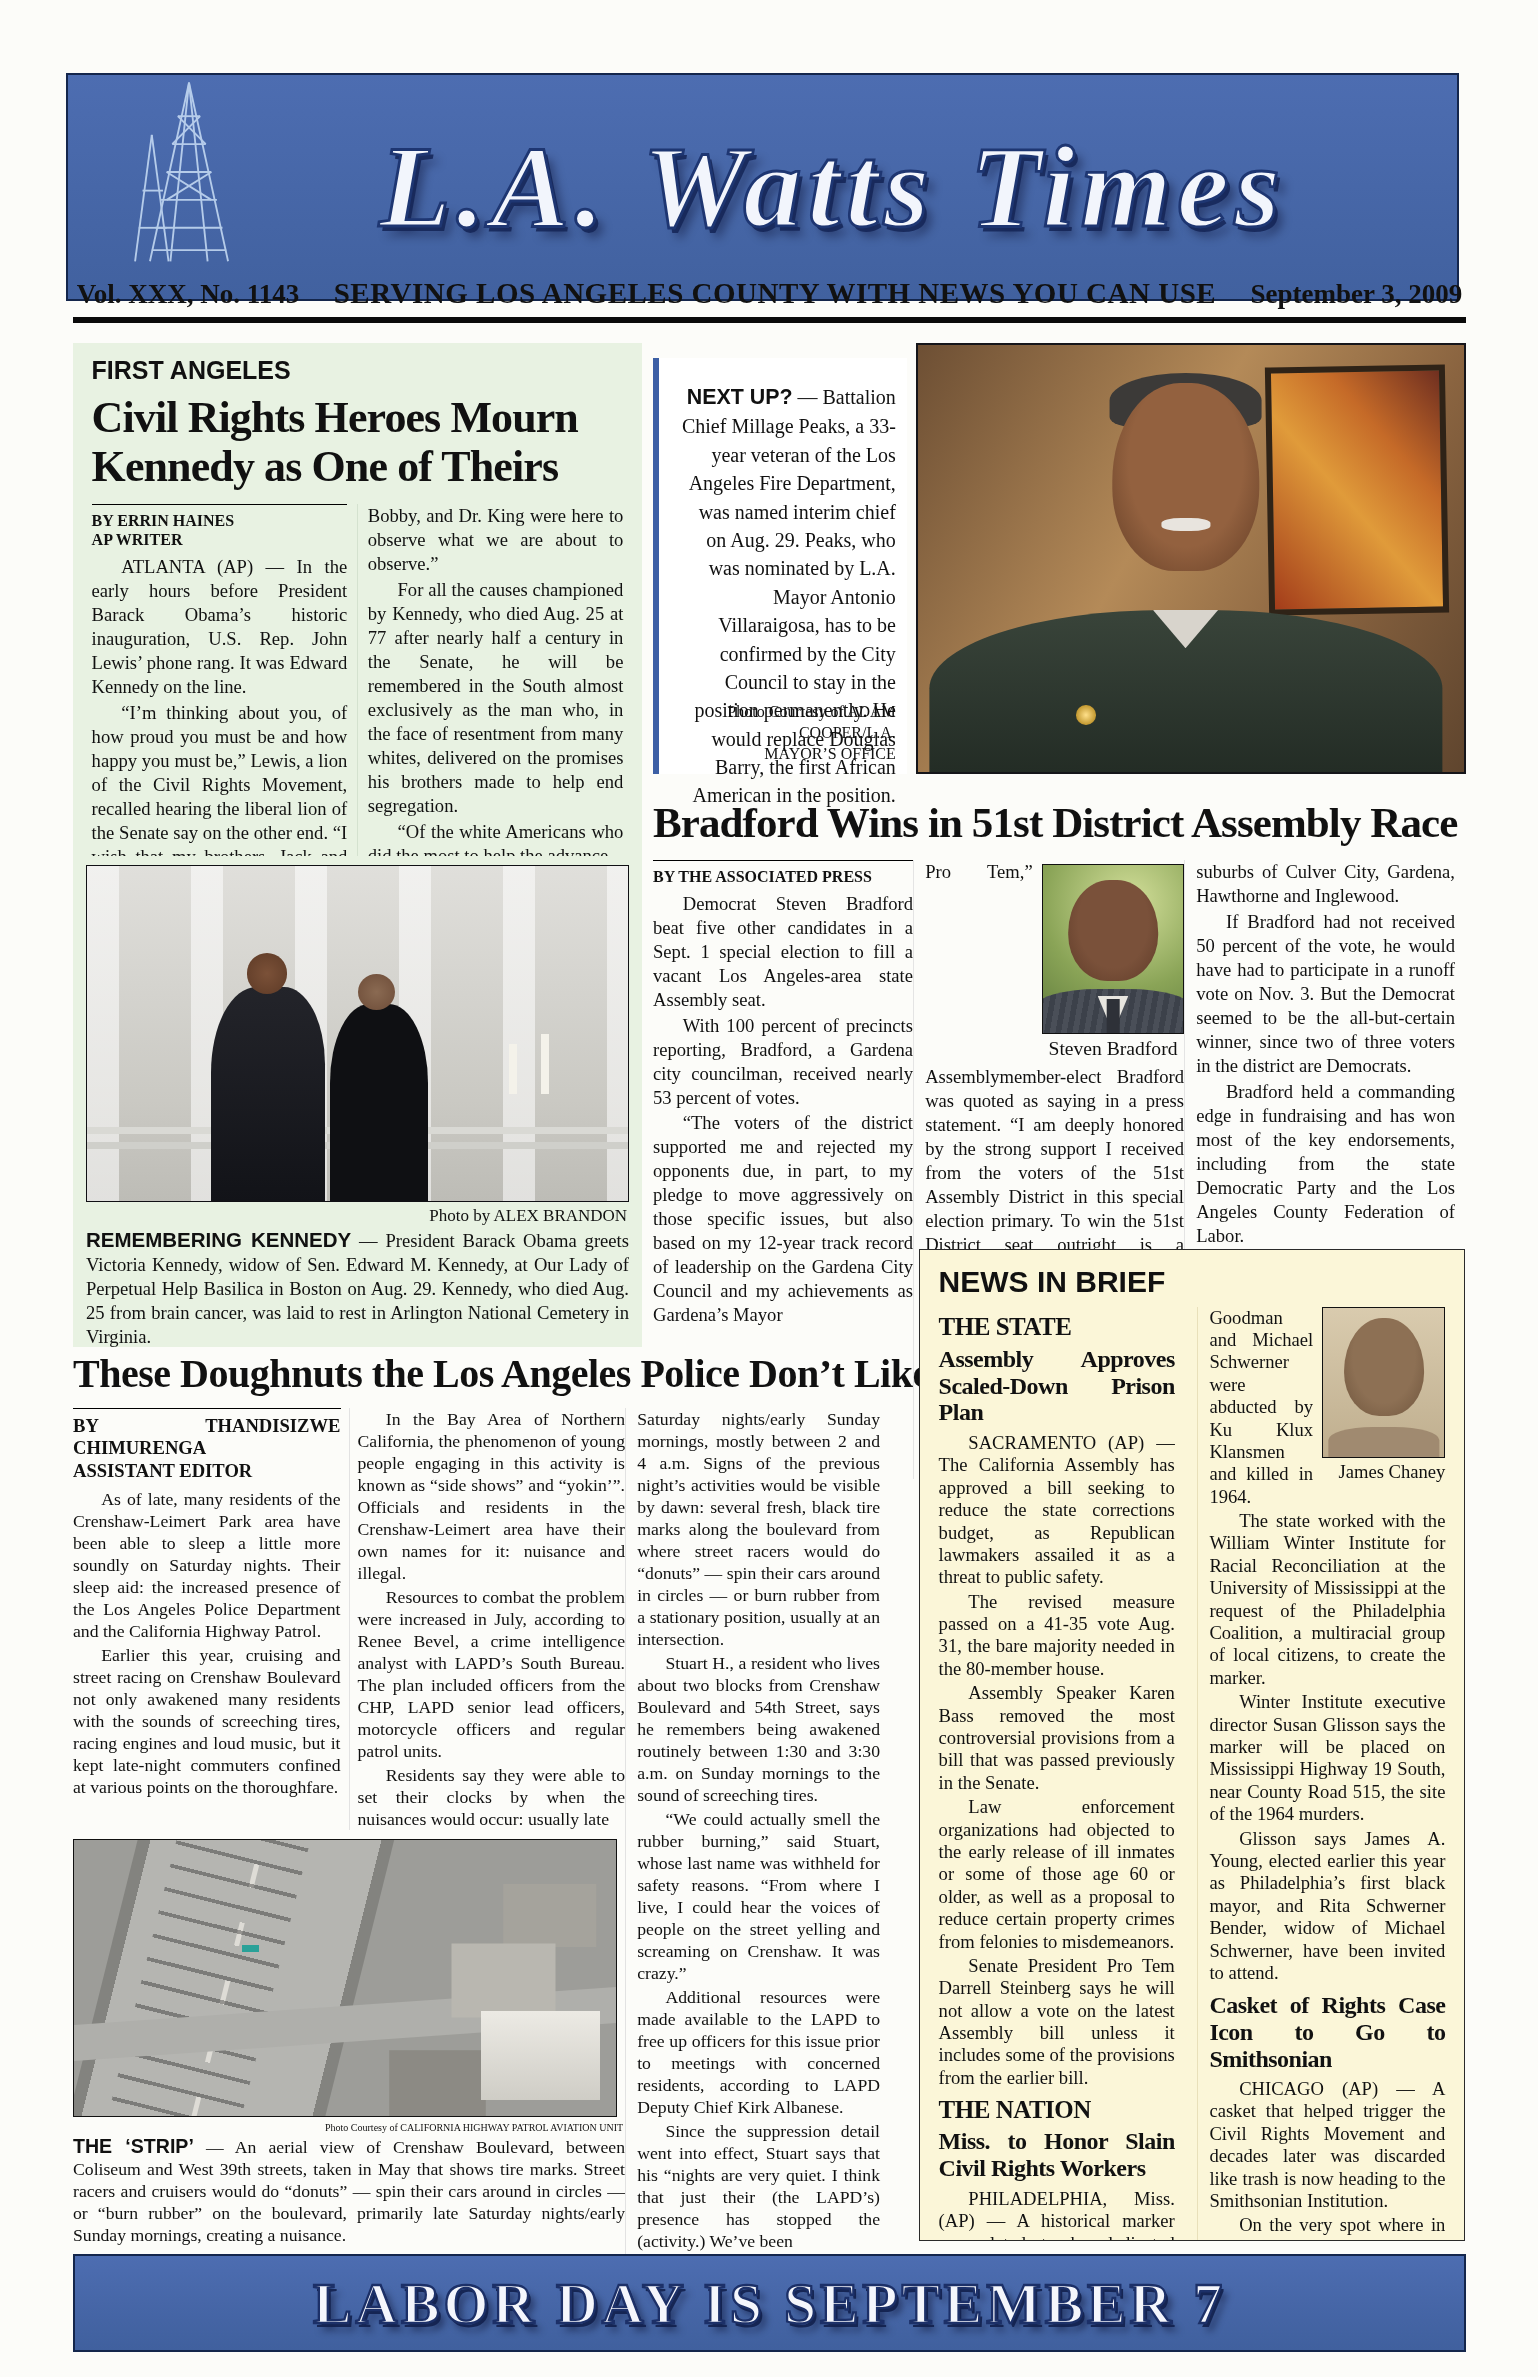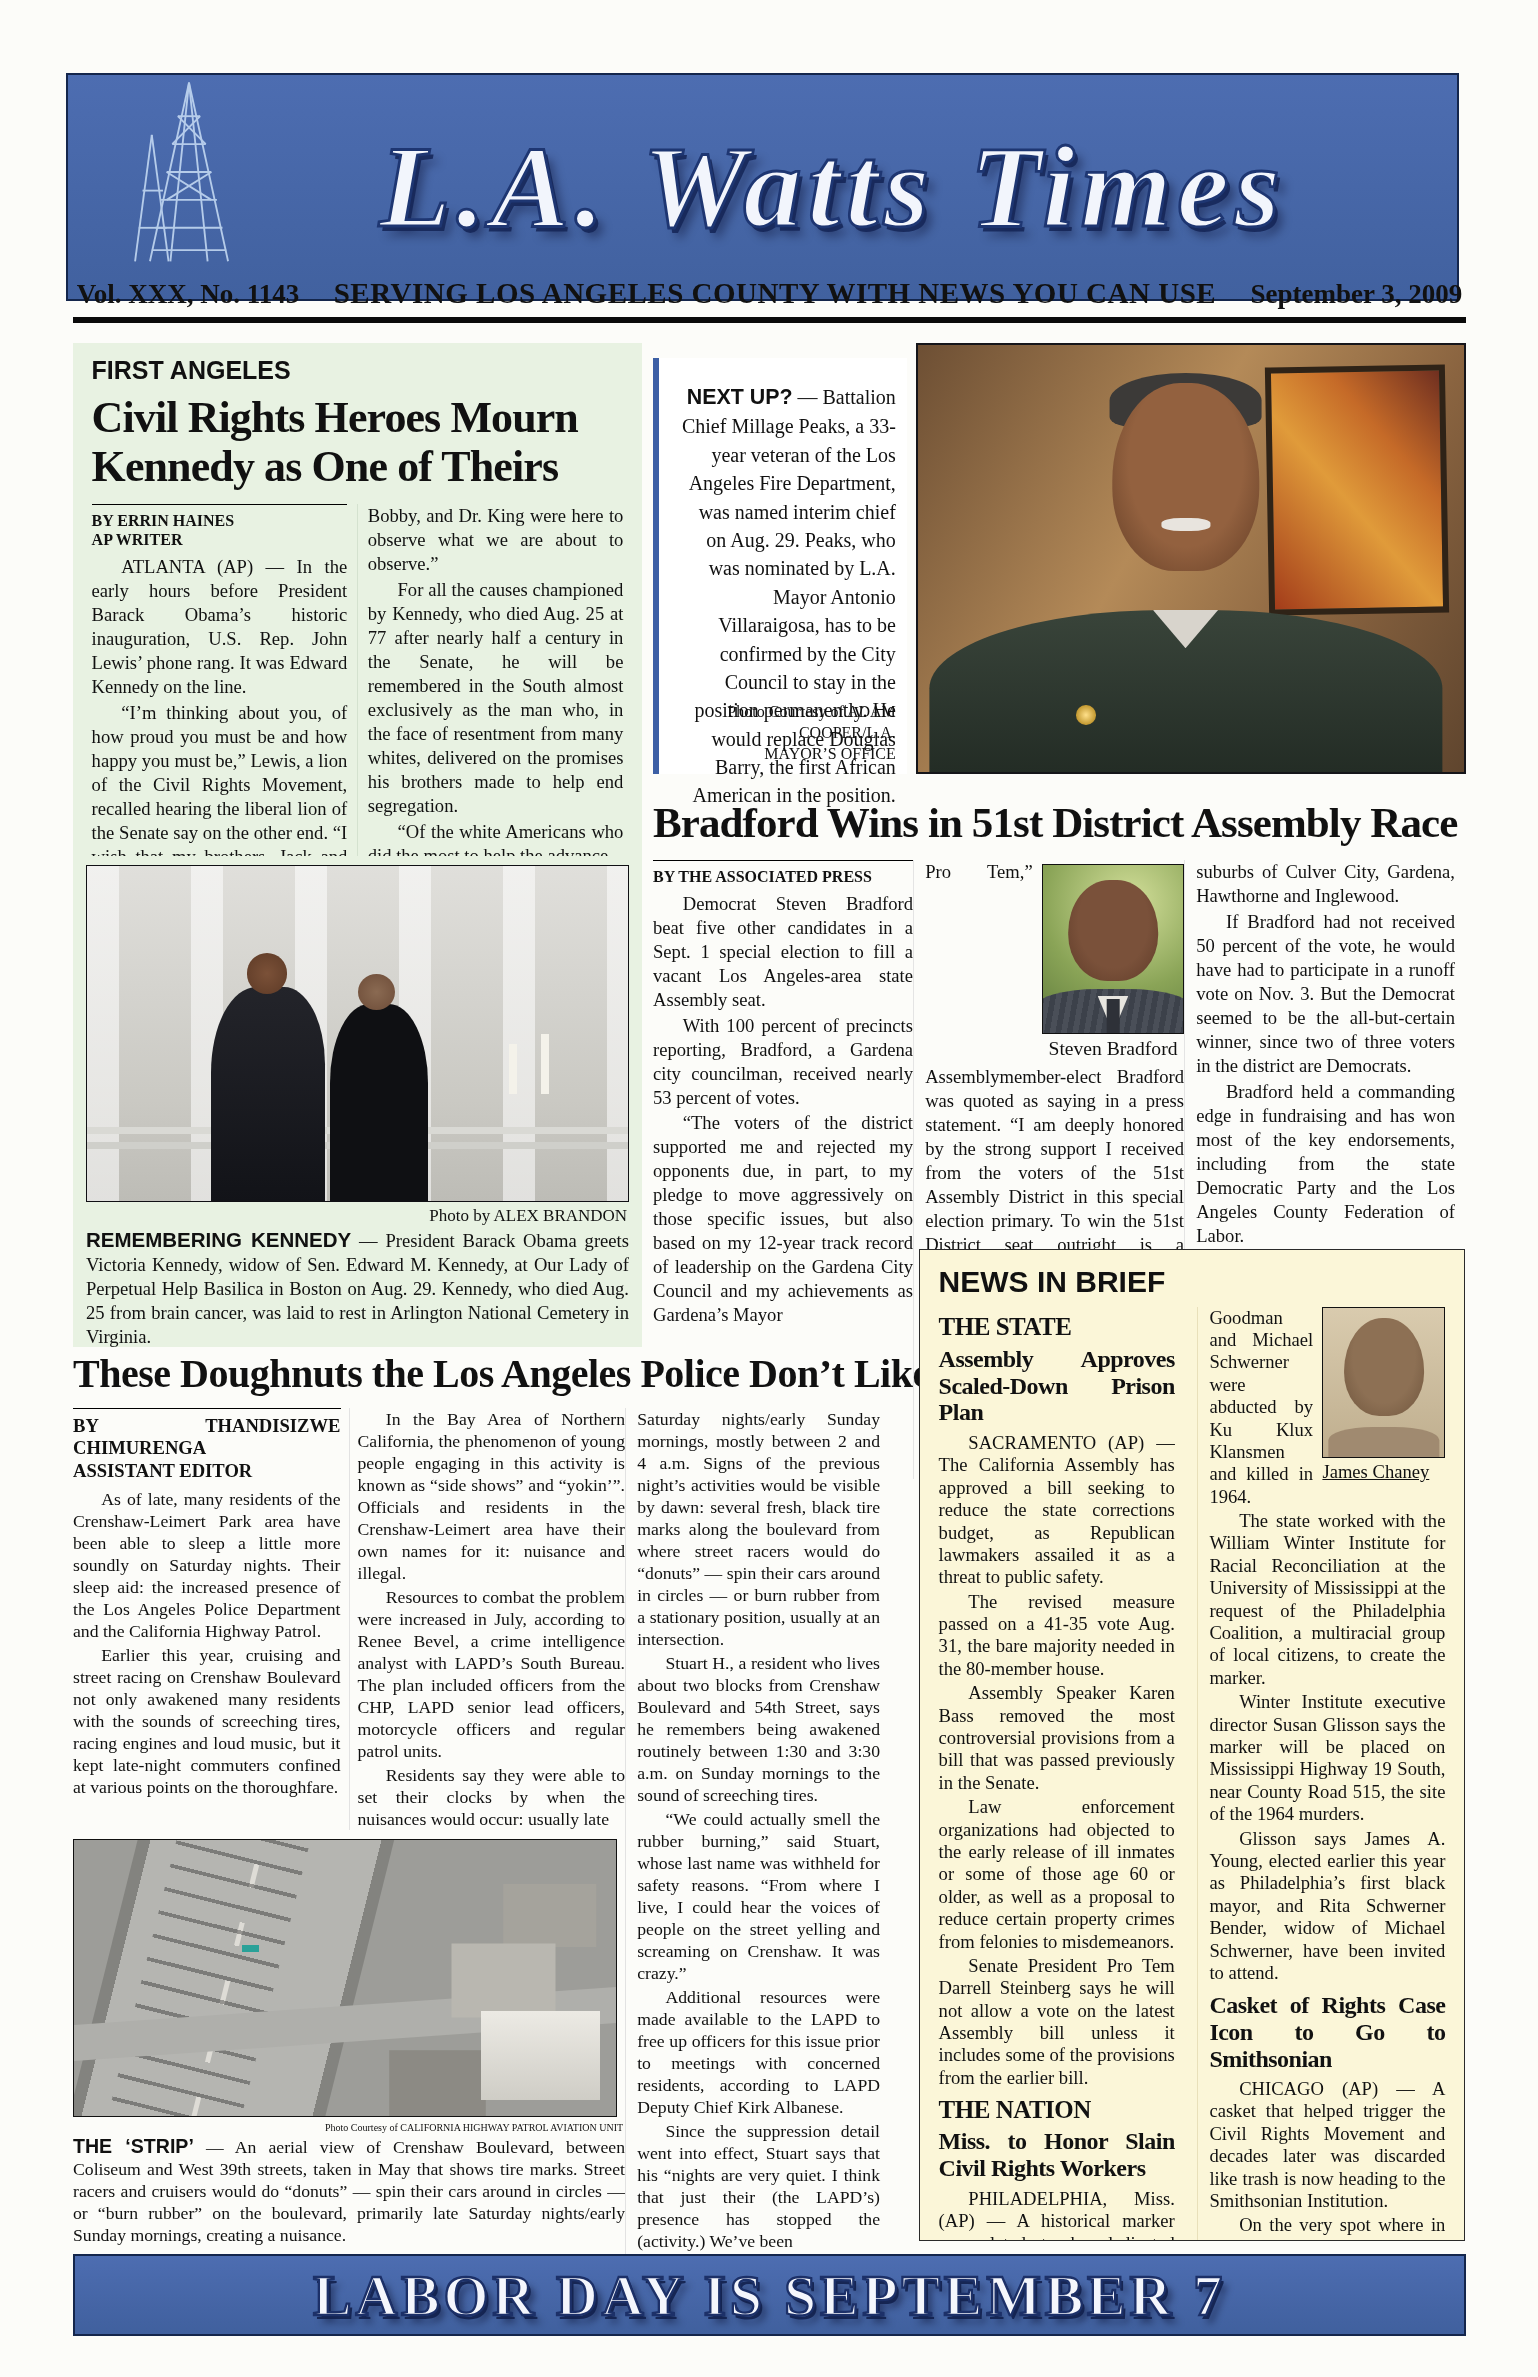--- a/index.html
+++ b/index.html
@@ -176,30 +176,30 @@
   .nb-header { font-family:"Liberation Sans", sans-serif; font-weight:bold;
                font-size:30px; margin:0 0 7.5px 0; }
   .nb-cols { display:flex; gap:22.4px; }
   .nb-col { width:242px; font-size:18.6px; line-height:22.4px; text-align:justify; }
   .nb-col + .nb-col { border-left:0.9px solid #e8e0ba; padding-left:11.2px; width:254px; }
   .nb-section { font-size:25px; font-weight:bold; letter-spacing:-0.5px; margin:9.3px 0 3.7px 0; }
   .nb-head { font-size:24px; font-weight:bold; line-height:1.12; letter-spacing:-0.5px;
              margin:7.5px 0 5.6px 0; }
   .chaney-fig { float:right; width:123px; margin:39px 0 3.7px 9.3px; }
   .chaney-photo { width:123px; height:151px; border:1.9px solid #111; }
-  .chaney-fig figcaption { font-size:18.6px; text-align:left; margin-top:3.7px;text-decoration:underline; }
+  .chaney-fig figcaption { font-size:18.6px; text-align:right; margin-top:3.7px; }
   .chaneyph { background:linear-gradient(#d9cbae,#bfae8e); }
   .chaneyph .head { left:50%; top:7%; transform:translateX(-50%); width:66%; height:66%;
     background:radial-gradient(ellipse at 50% 40%,#8d7054 55%,#6e543c);
     border-radius:48% 48% 44% 44% / 54% 54% 44% 44%; }
   .chaneyph .sh { left:50%; bottom:-2%; transform:translateX(-50%); width:92%; height:22%;
     background:#a08a70; border-radius:40% 40% 0 0; }
 
   
-  #banner { position:absolute; left:73px; top:2254px; width:1393px; height:82px;
+  #banner { position:absolute; left:73px; top:2254px; width:1393px; height:98px;
     background:linear-gradient(#4d6db1,#40609e); border:2.8px solid #14264c;
     display:flex; align-items:center; justify-content:center; }
   .banner-text { font-size:58px; font-weight:bold; letter-spacing:3.7px; color:#f4f6fc;
     -webkit-text-stroke:2.3px #1c3068;
     text-shadow:2.8px 3.7px 0 rgba(18,32,76,.9), 6.5px 7.5px 7.5px rgba(0,0,25,.4); }
 </style>
 </head>
 <body>
 
 <div class="page">

